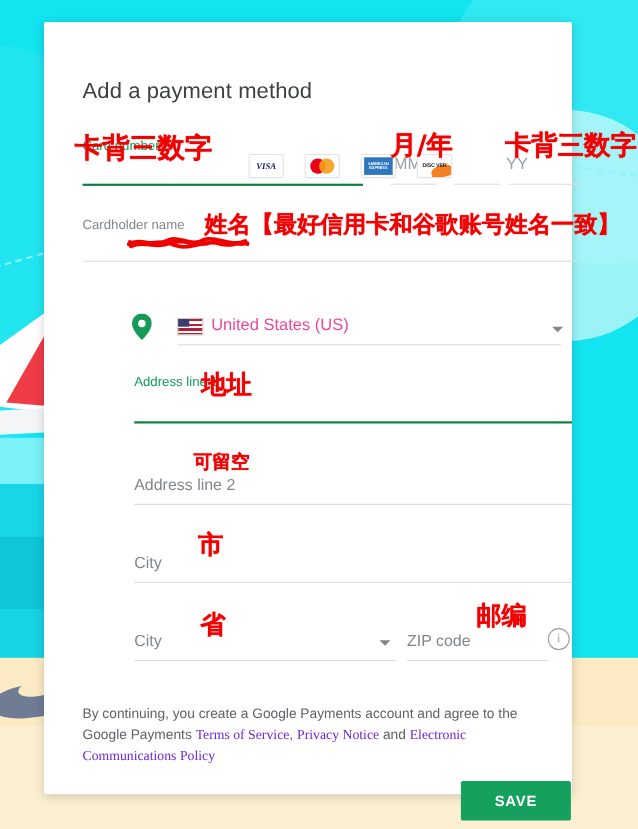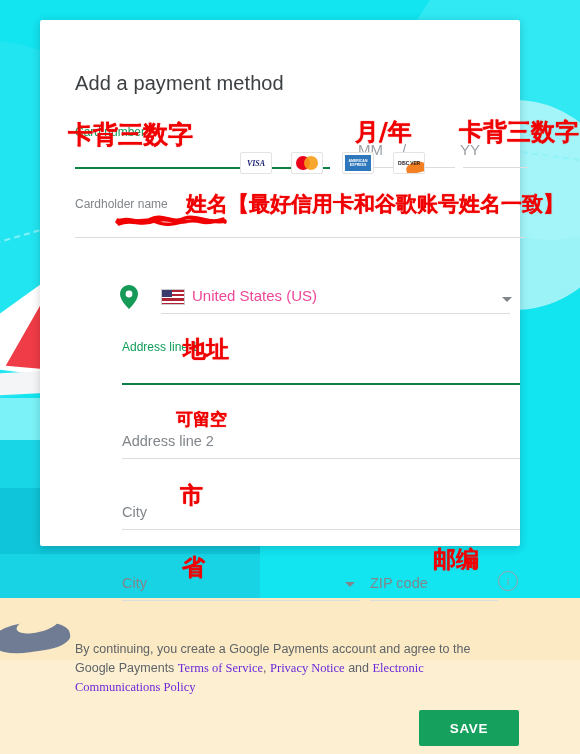--- a/index.html
+++ b/index.html
@@ -34,21 +34,21 @@
   .w4{top:554px;height:48px;background:#17d3e3;}
   .sand{position:absolute;left:0;top:598px;width:580px;height:156px;background:#fbeac4;}
   .sand2{position:absolute;left:0;top:660px;width:580px;height:94px;background:#fdf0d2;}
   .whale{position:absolute;left:-8px;top:622px;width:78px;height:30px;
          background:#6f7c94;border-radius:50% 60% 40% 50%;transform:rotate(-8deg);}
   .whale-tail{position:absolute;left:16px;top:616px;width:44px;height:16px;
          background:#fbeac4;border-radius:50%;transform:rotate(-14deg);}
 
   
   #card{
-    position:absolute;left:40px;top:20px;width:480px;height:526px;
+    position:absolute;left:40px;top:20px;width:480px;height:702px;
     background:#ffffff;border-radius:2px;
     box-shadow:0 2px 10px rgba(0,0,0,.18);
     overflow:visible;
   }
   .title{
     position:absolute;left:35px;top:52px;
     font-size:20px;color:#3c4043;letter-spacing:.1px;
   }
 
   .lbl{position:absolute;font-size:12px;color:#80868b;}
@@ -59,21 +59,21 @@
 
   
   .ann{
     position:absolute;color:#f00000;font-weight:bold;
     font-family:"DejaVu Sans","Liberation Sans",sans-serif;
     white-space:nowrap;letter-spacing:0px;z-index:40;
     text-shadow:0 0 1px #f00000;
   }
 
   
-  .brands{position:absolute;left:200px;top:120px;display:flex;gap:19px;z-index:5;margin-top:12px;}
+  .brands{position:absolute;left:186px;top:120px;display:flex;gap:19px;z-index:5;}
   .brand{width:30px;height:20px;border:1px solid #e3e3e3;border-radius:2px;background:#fff;
          display:flex;align-items:center;justify-content:center;overflow:hidden;}
   .visa-t{font-size:8px;font-weight:bold;font-style:italic;color:#1a1f71;font-family:"Liberation Serif",serif;}
   .mc{position:relative;width:22px;height:14px;}
   .mc i{position:absolute;top:0;width:14px;height:14px;border-radius:50%;}
   .mc .l{left:0;background:#eb001b;}
   .mc .r{right:0;background:#f79e1b;opacity:.9;}
   .amex{width:26px;height:16px;background:#2e77bc;display:flex;align-items:center;justify-content:center;}
   .amex span{color:#fff;font-size:3.5px;line-height:4px;text-align:center;font-weight:bold;}
   .disc{width:28px;height:16px;position:relative;background:#fff;display:flex;align-items:center;justify-content:center;}

